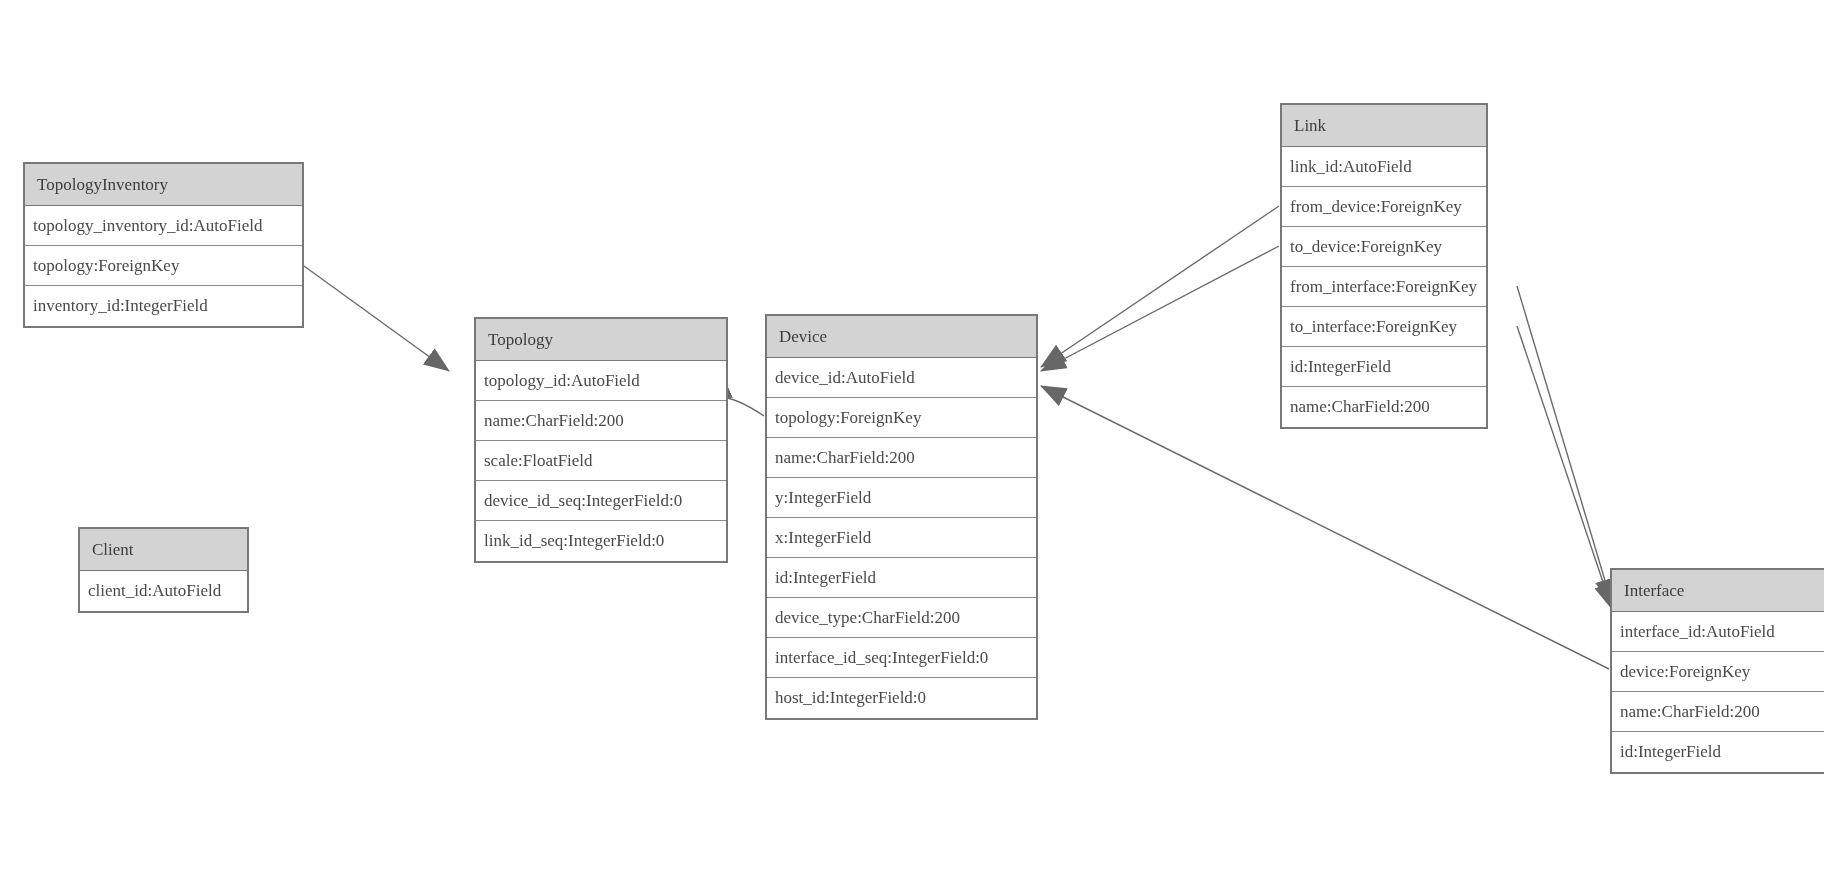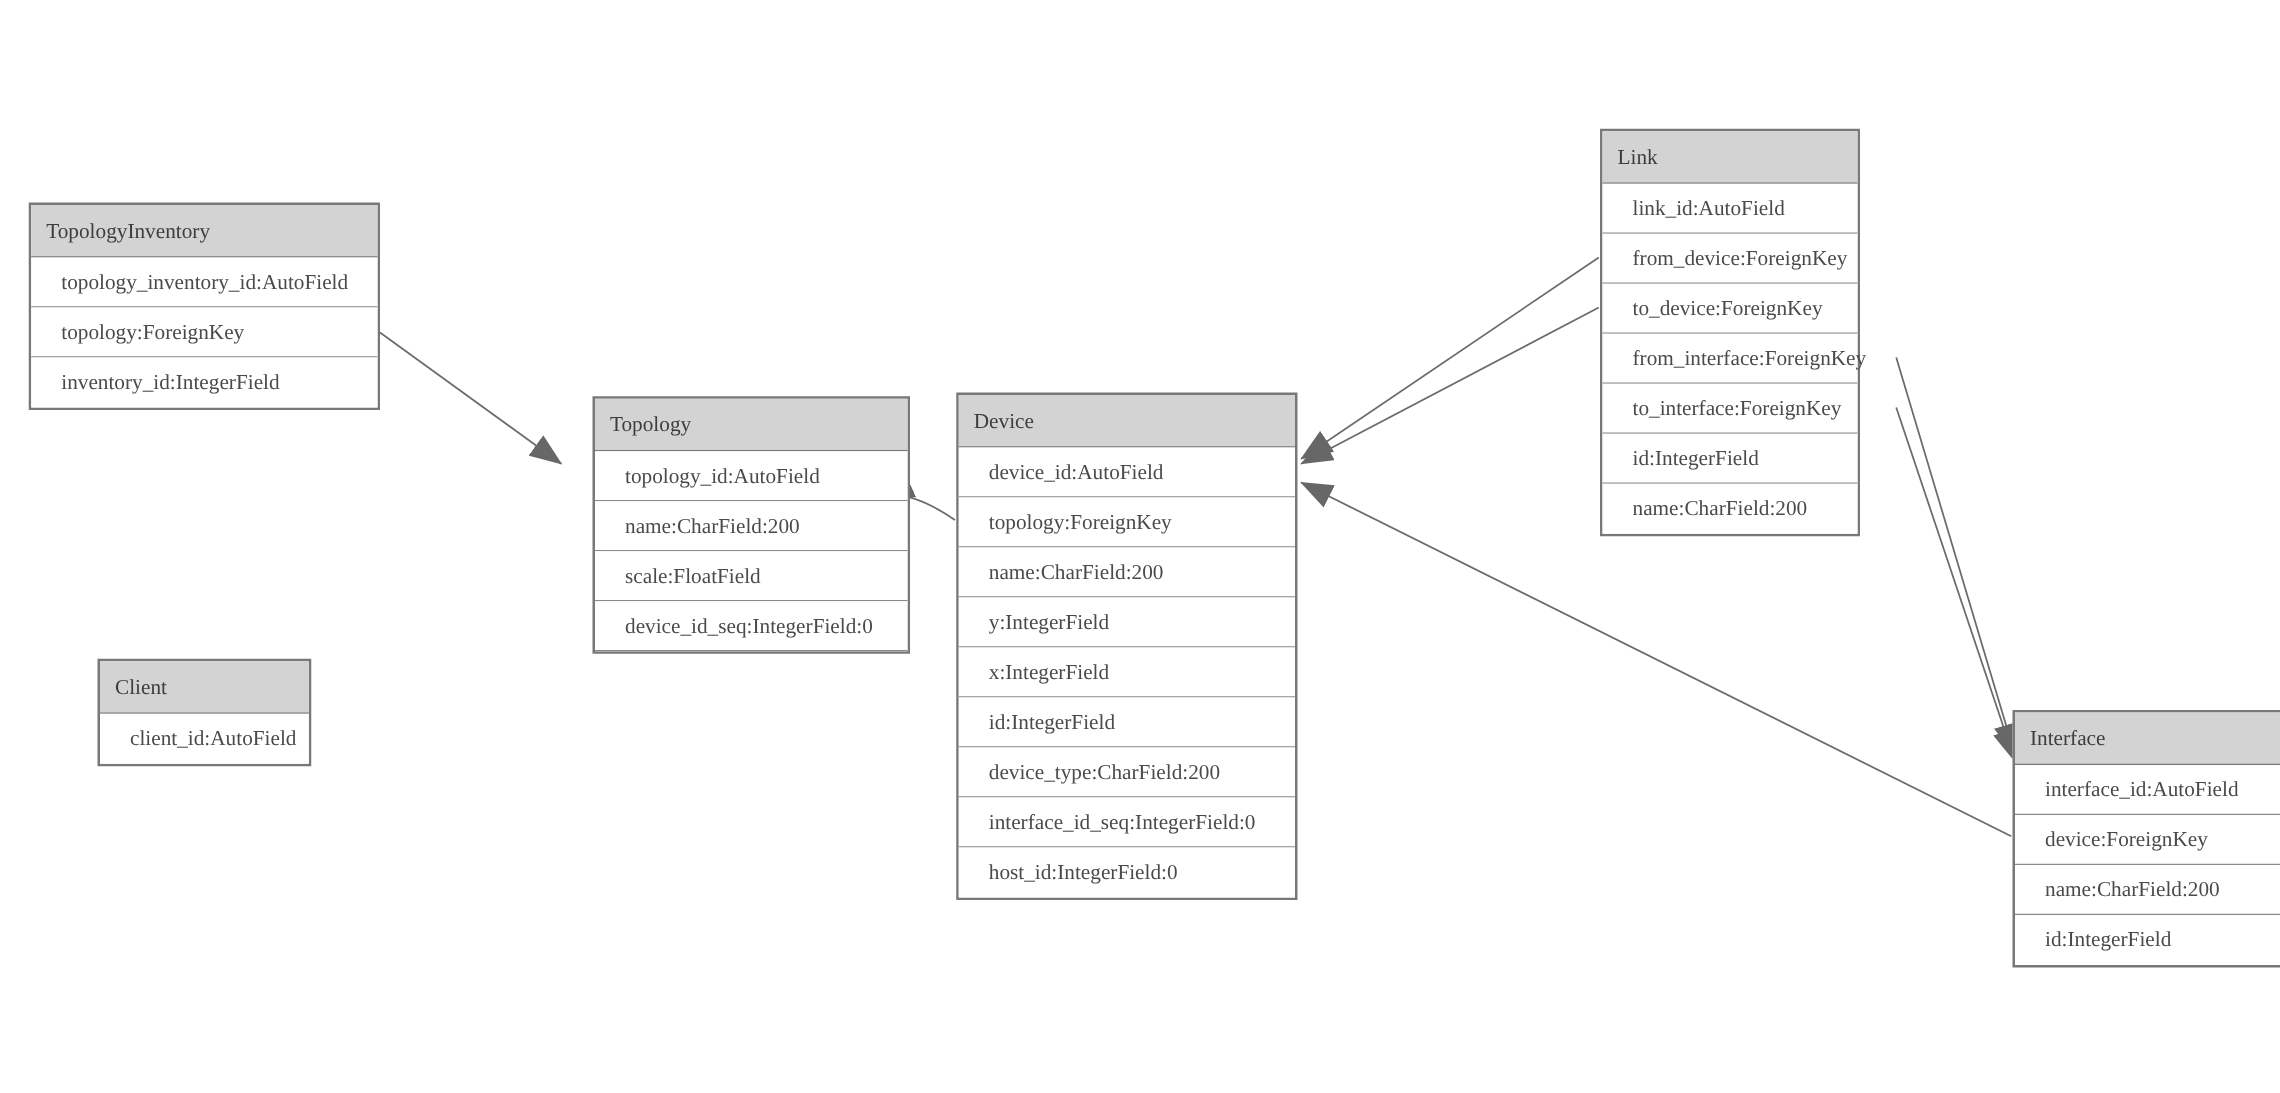--- a/index.html
+++ b/index.html
@@ -42,21 +42,21 @@
     align-items: center;
     padding-left: 12px;
     font-size: 17px;
     color: #3d3d3d;
     box-sizing: border-box;
   }
   .entity-row {
     height: 40px;
     display: flex;
     align-items: center;
-    padding-left: 24px;
+    padding-left: 8px;
     font-size: 17px;
     color: #4a4a4a;
     border-bottom: 1px solid #8a8a8a;
     box-sizing: border-box;
     background: #ffffff;
     white-space: nowrap;
   }
   .entity-row.last {
     border-bottom: none;
   }
@@ -87,20 +87,21 @@
       <div class="entity-row">topology_inventory_id:AutoField</div>
       <div class="entity-row">topology:ForeignKey</div>
       <div class="entity-row last">inventory_id:IntegerField</div>
     </div>
     <div class="entity" style="left: 447px; top: 317px; width: 254px; margin-left: 27px;">
       <div class="entity-header">Topology</div>
       <div class="entity-row">topology_id:AutoField</div>
       <div class="entity-row">name:CharField:200</div>
       <div class="entity-row">scale:FloatField</div>
       <div class="entity-row">device_id_seq:IntegerField:0</div>
+      <div class="entity-row last">link_id_seq:IntegerField:0</div>
     </div>
     <div class="entity" style="left: 78px; top: 527px; width: 171px;">
       <div class="entity-header">Client</div>
       <div class="entity-row last">client_id:AutoField</div>
     </div>
     <div class="entity" style="left: 765px; top: 314px; width: 273px;">
       <div class="entity-header">Device</div>
       <div class="entity-row">device_id:AutoField</div>
       <div class="entity-row">topology:ForeignKey</div>
       <div class="entity-row">name:CharField:200</div>

